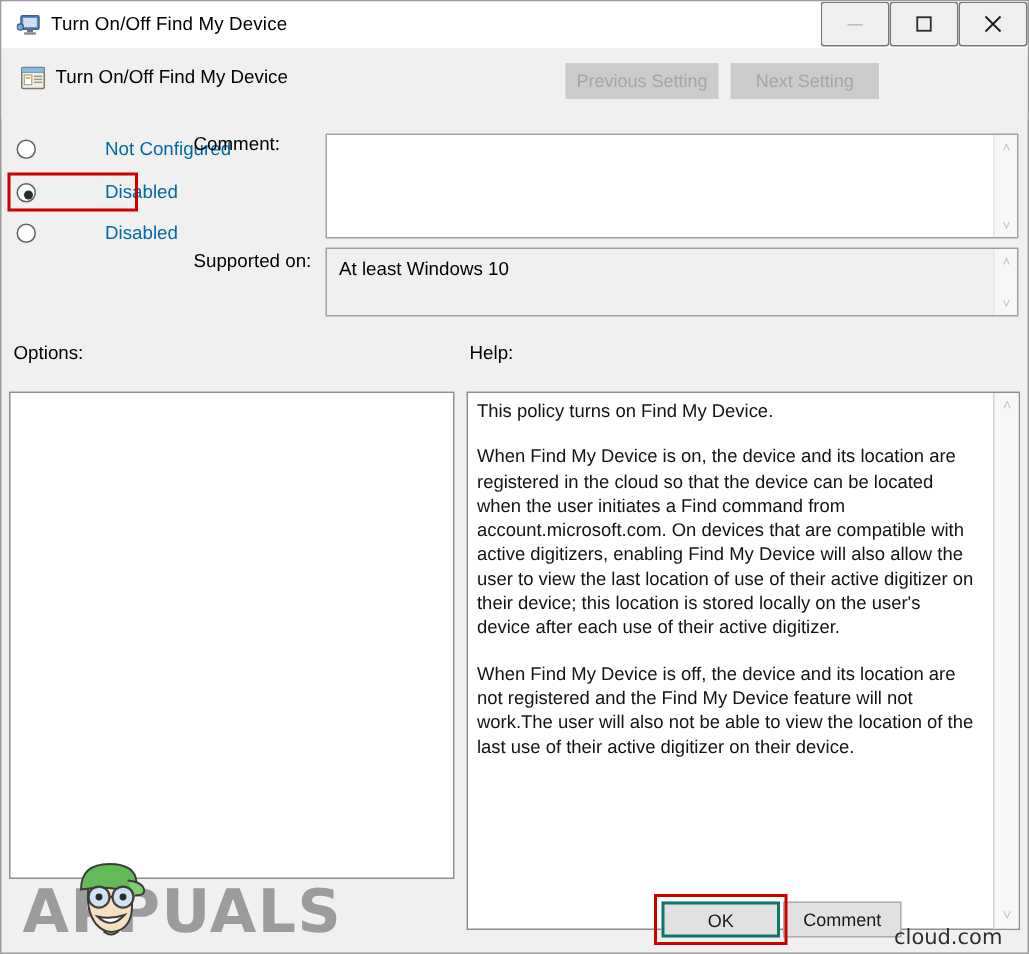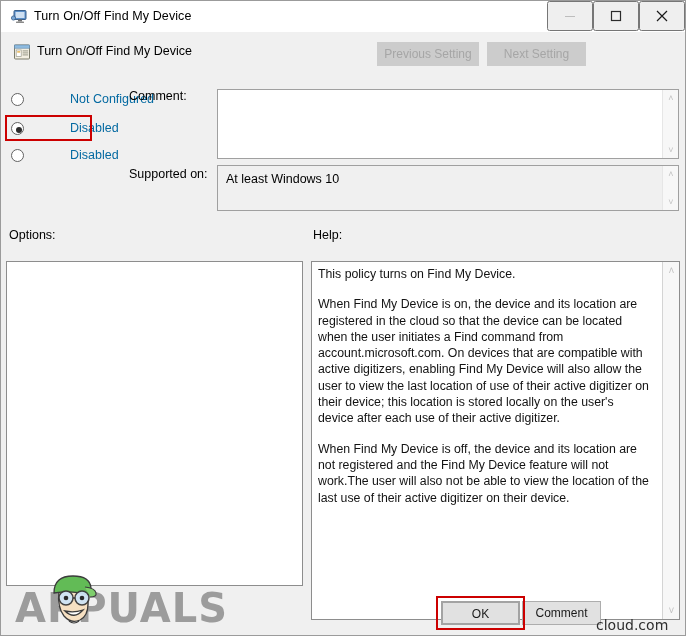--- a/index.html
+++ b/index.html
@@ -252,21 +252,21 @@
     box-sizing: border-box;
     background: #e1e1e1;
     border: 1px solid #adadad;
     font-family: "Liberation Sans", sans-serif;
     font-size: 12px;
     color: #1a1a1a;
     text-align: center;
     line-height: 22px;
     padding: 0;
   }
-  #btn-ok     { left: 440px; border: 2px solid #a3a3a3; }
+  #btn-ok     { left: 440px; border: 2px solid #0f766e; }
   #btn-cancel { left: 521px; }
   #btn-apply  { left: 602px; }
 
   #ok-highlight {
     position: absolute;
     left: 435px; top: 595px;
     width: 89px; height: 34px;
     border: 2px solid #cc0000;
     box-sizing: border-box;
     pointer-events: none;

